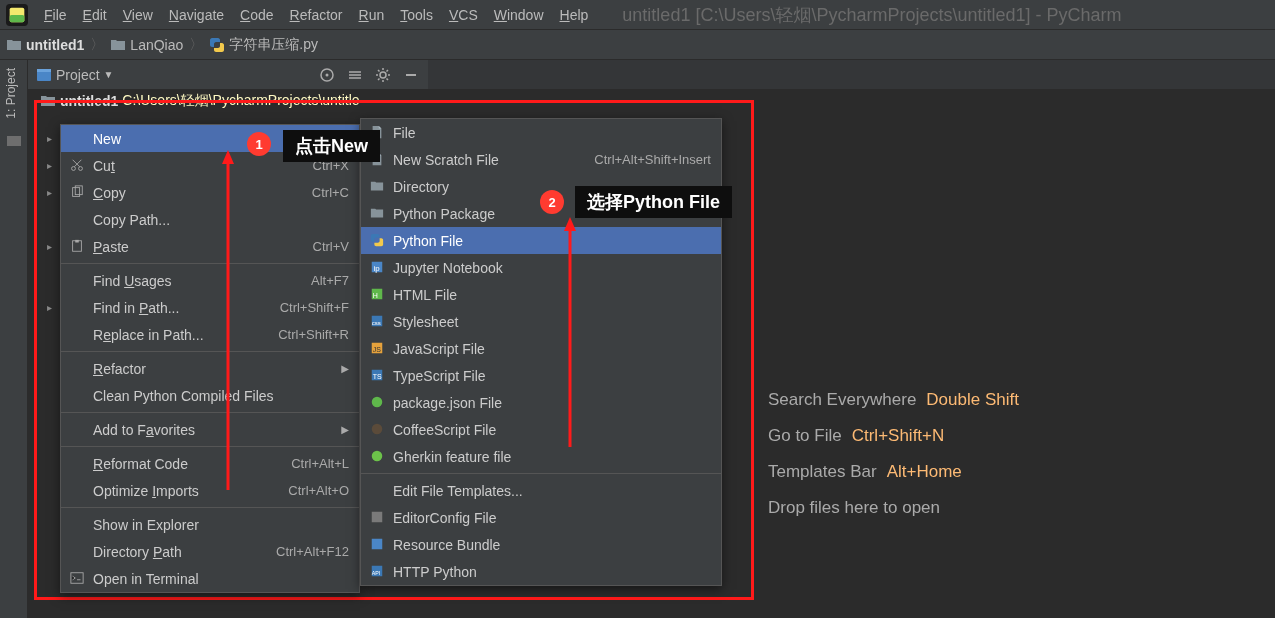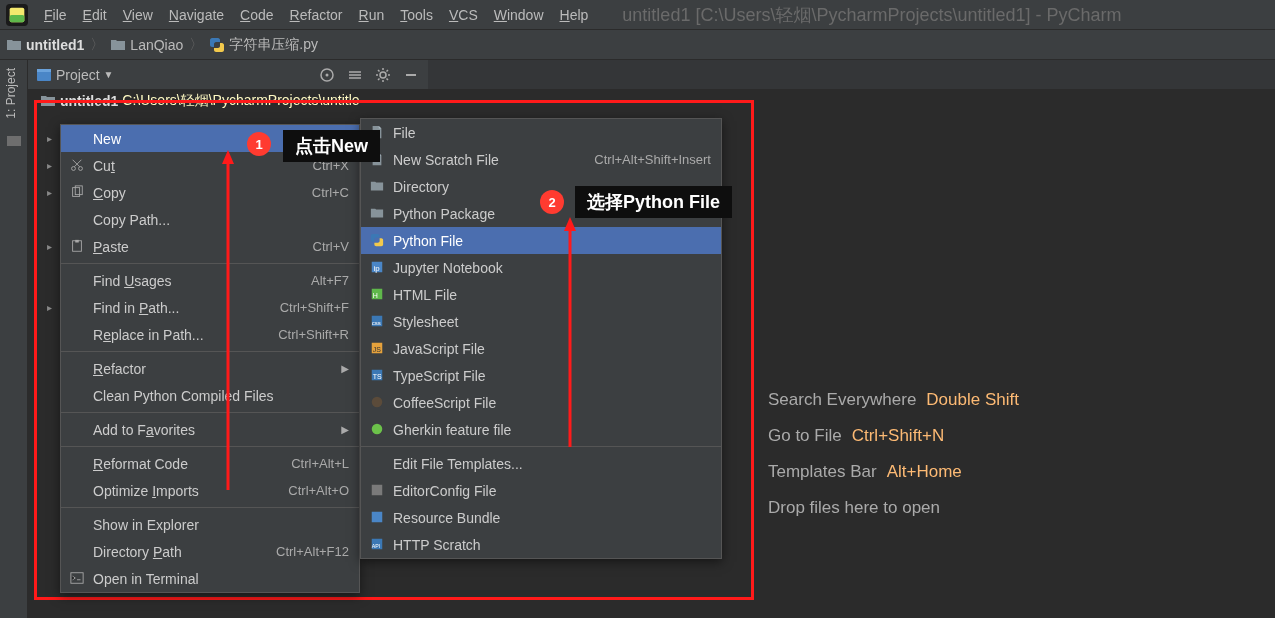--- a/index.html
+++ b/index.html
@@ -373,20 +373,28 @@
         <svg width="14" height="14" viewBox="0 0 16 16">
           <rect x="2" y="2" width="12" height="12" fill="#3b78b5"></rect>
           <text x="3" y="12" font-size="8" fill="#fff">TS</text>
         </svg>
       </span>
       <span class="txt">TypeScript File</span>
     </div>
     <div class="cmi">
       <span class="ic">
         <svg width="14" height="14" viewBox="0 0 16 16">
+          <circle cx="8" cy="8" r="6" fill="#5fb84b"></circle>
+        </svg>
+      </span>
+      <span class="txt">package.json File</span>
+    </div>
+    <div class="cmi">
+      <span class="ic">
+        <svg width="14" height="14" viewBox="0 0 16 16">
           <circle cx="8" cy="8" r="6" fill="#5b4b3a"></circle>
         </svg>
       </span>
       <span class="txt">CoffeeScript File</span>
     </div>
     <div class="cmi">
       <span class="ic">
         <svg width="14" height="14" viewBox="0 0 16 16">
           <circle cx="8" cy="8" r="6" fill="#6cc24a"></circle>
         </svg>
@@ -414,21 +422,21 @@
       </span>
       <span class="txt">Resource Bundle</span>
     </div>
     <div class="cmi">
       <span class="ic">
         <svg width="14" height="14" viewBox="0 0 16 16">
           <rect x="2" y="2" width="12" height="12" fill="#3b78b5"></rect>
           <text x="2" y="12" font-size="6" fill="#fff">API</text>
         </svg>
       </span>
-      <span class="txt">HTTP Scratch</span>
+      <span class="txt">HTTP Python</span>
     </div>
   </div>
 
 <div class="annot-circle" style="left:247px;top:132px">1</div>
 <div class="annot-label" style="left:283px;top:130px">点击New</div>
 <div class="annot-circle" style="left:540px;top:190px">2</div>
 <div class="annot-label" style="left:575px;top:186px">选择Python File</div>
 
 <svg class="arrow-svg" style="left:218px;top:150px" width="20" height="340">
   <line x1="10" y1="340" x2="10" y2="10" stroke="#ff1a1a" stroke-width="3"></line>

